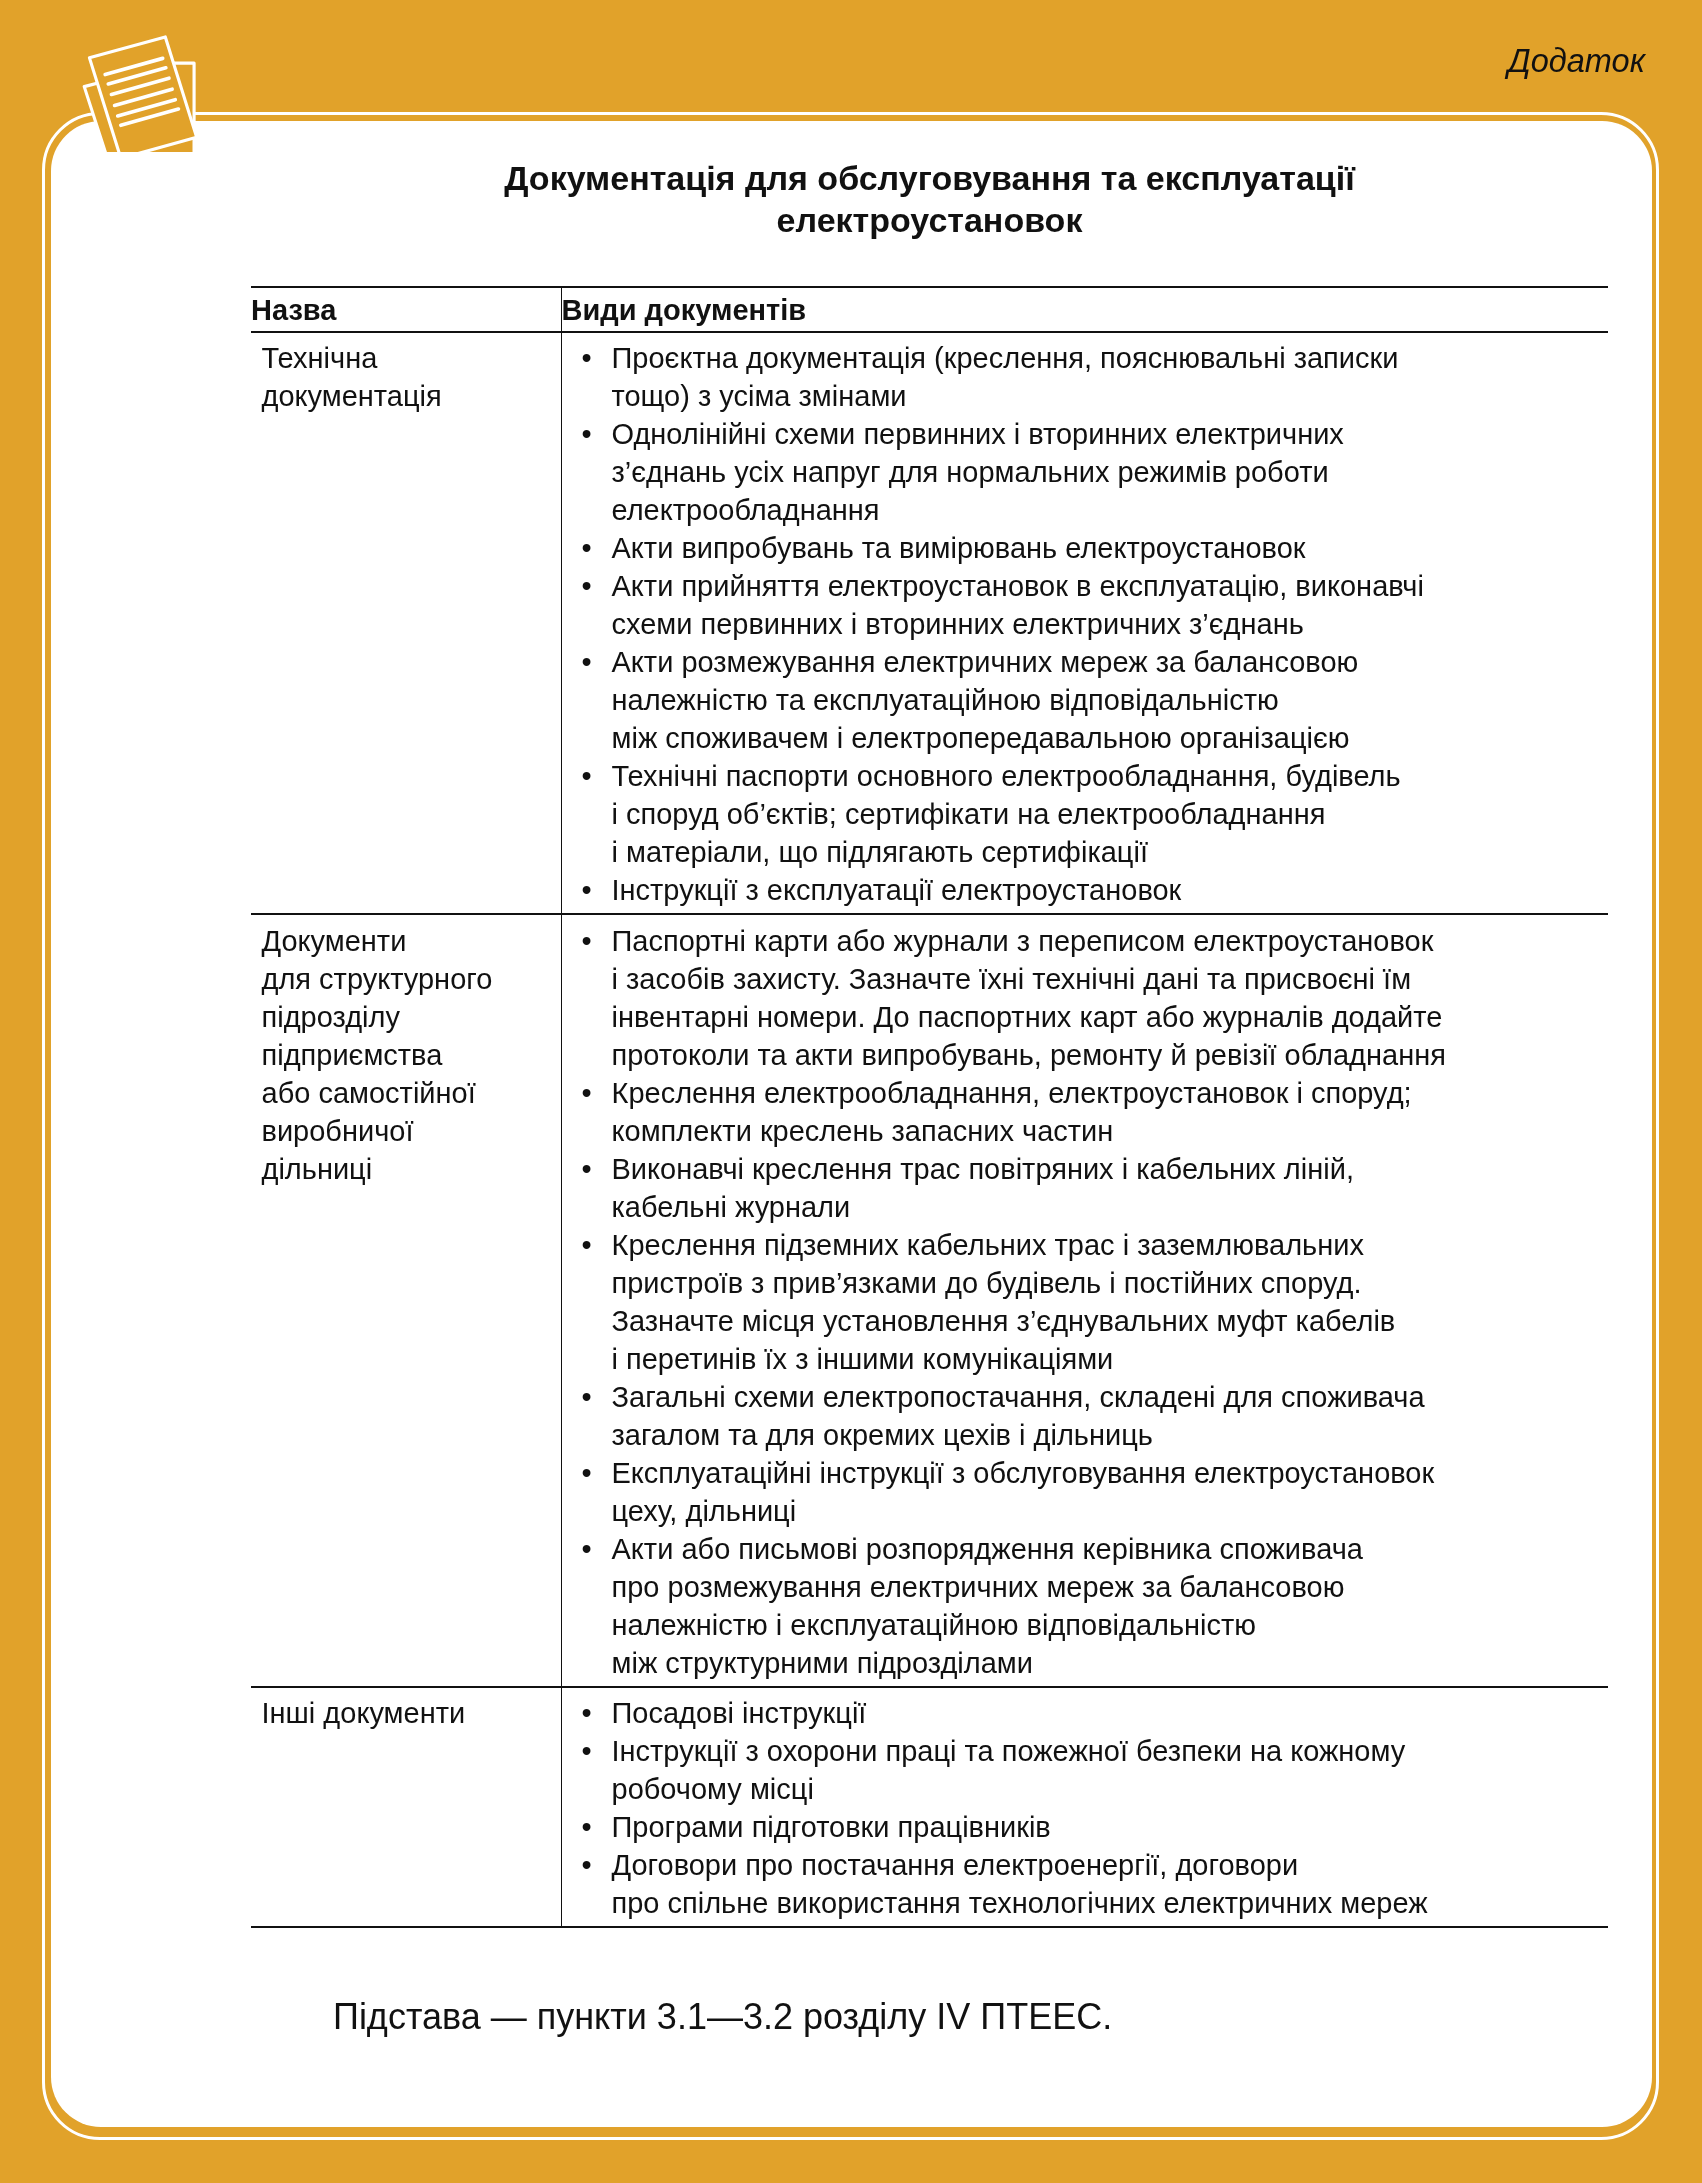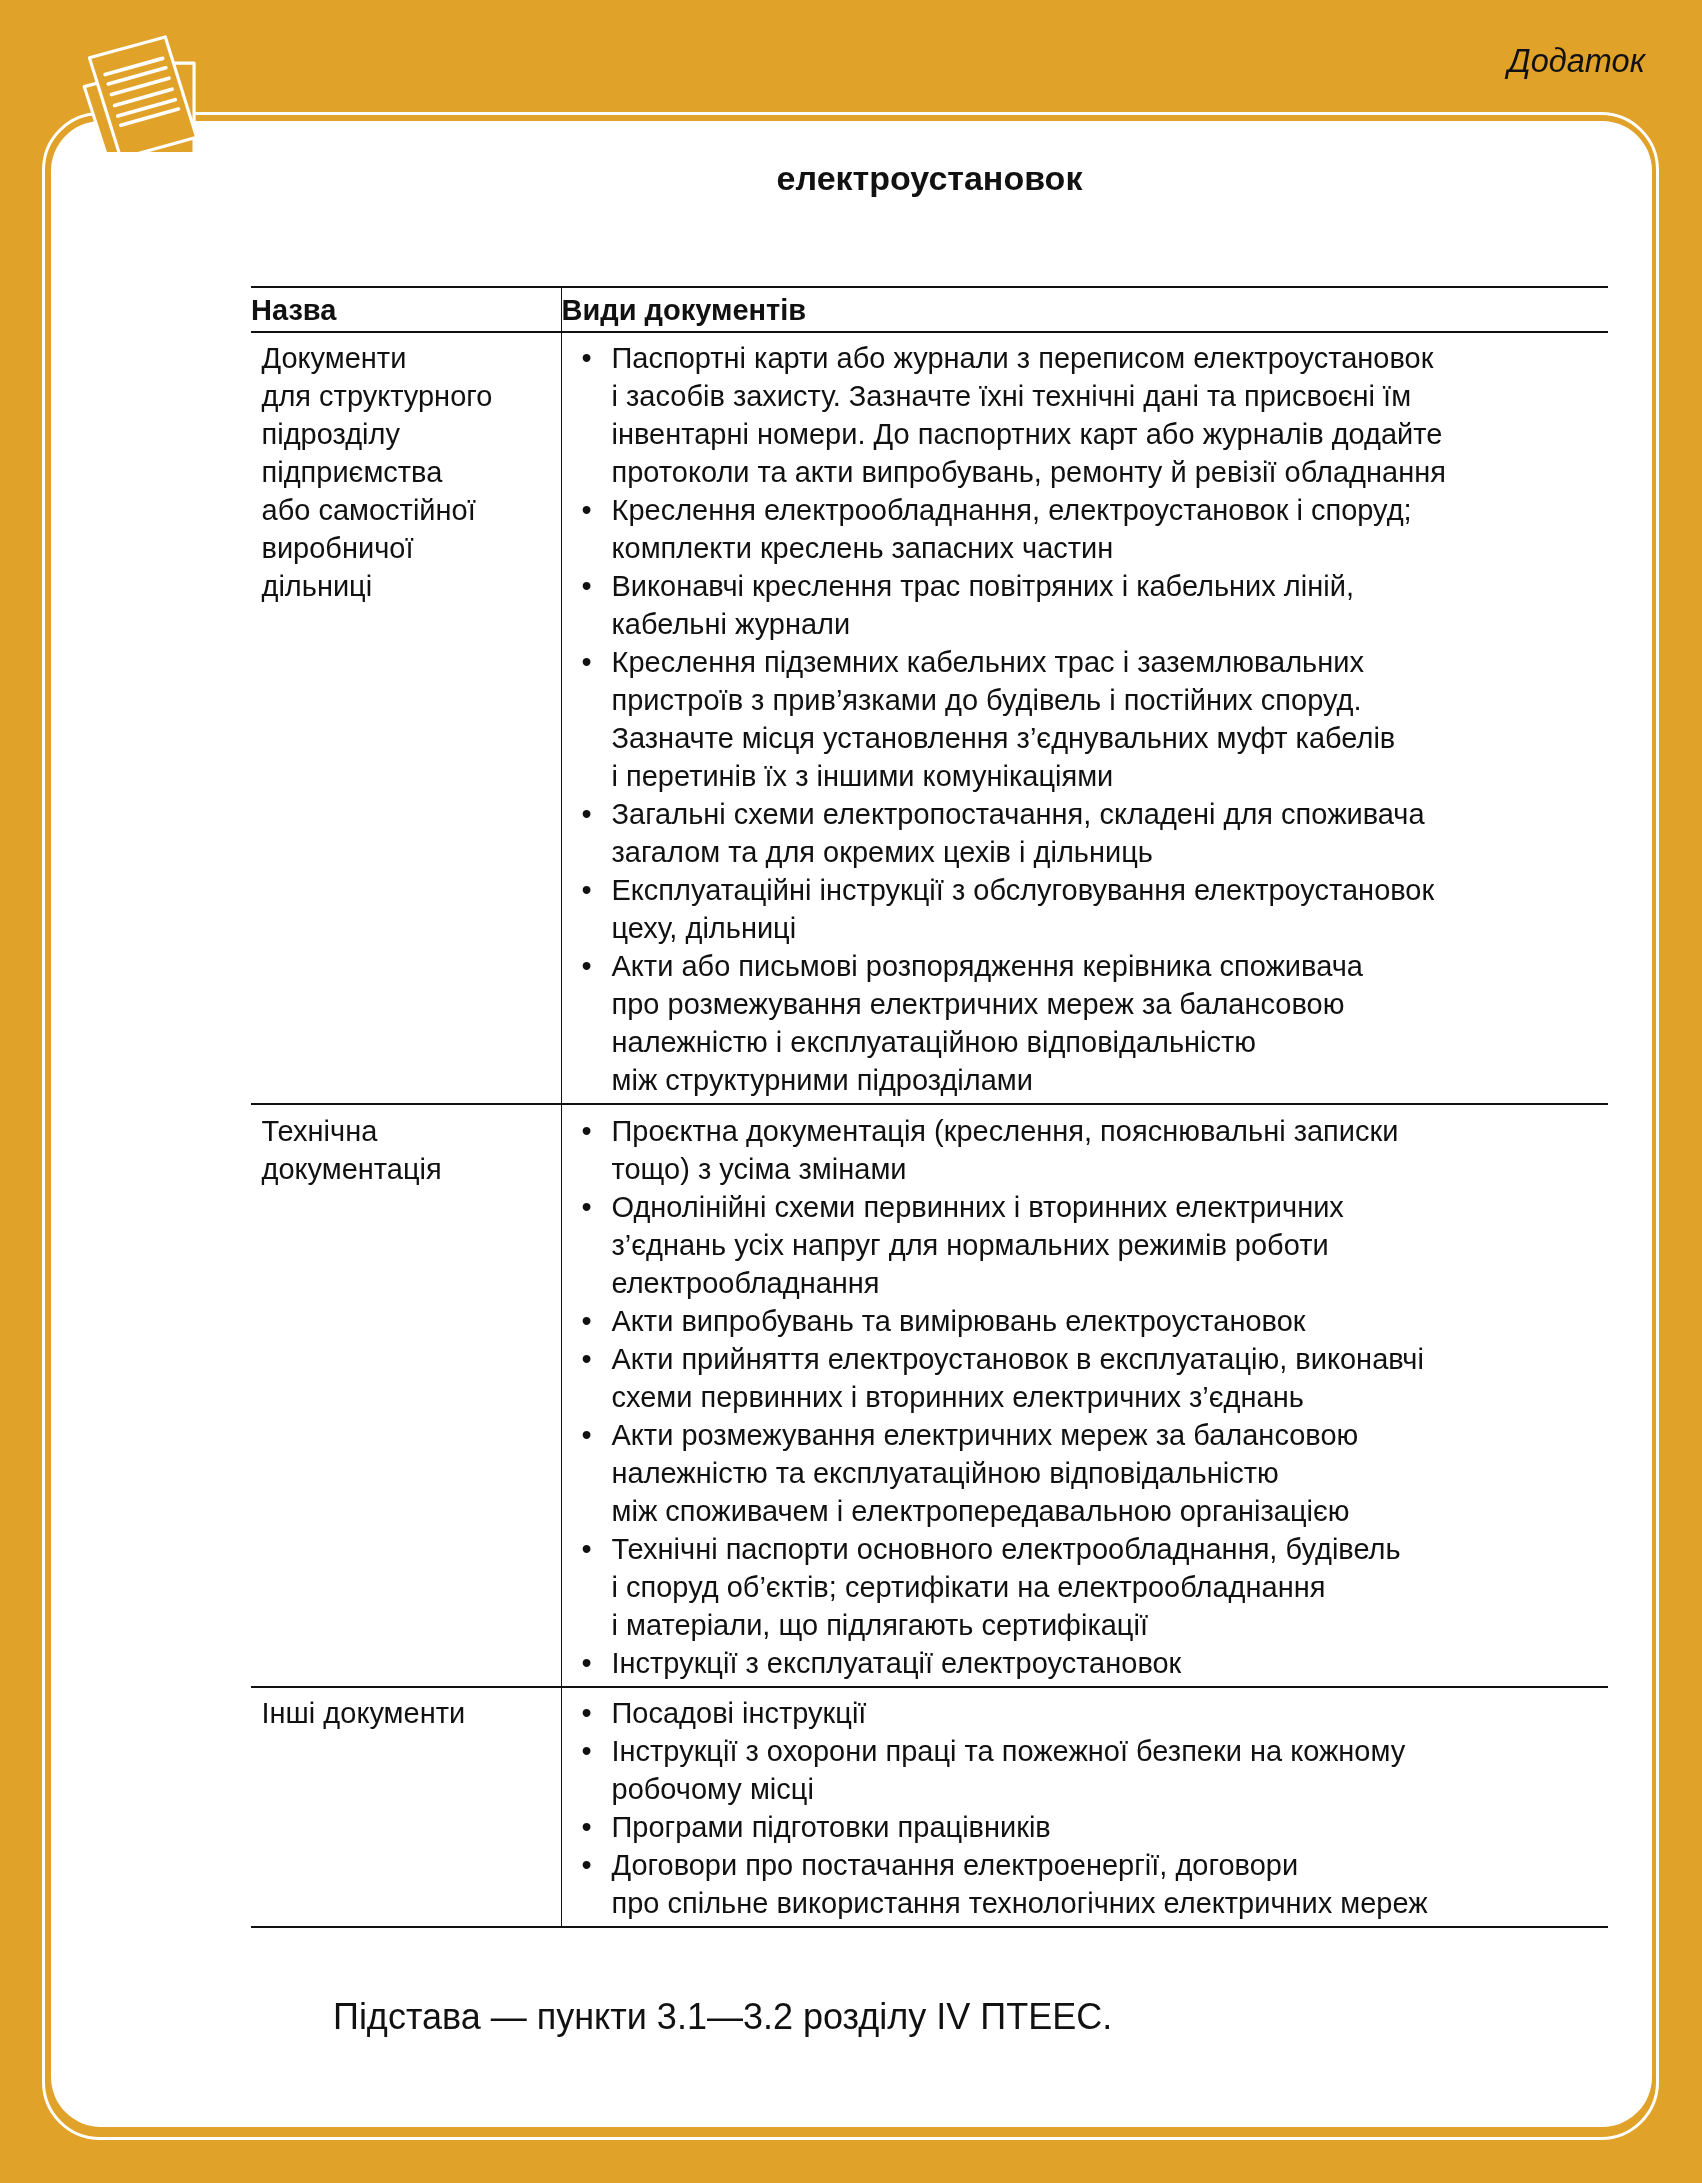--- a/index.html
+++ b/index.html
@@ -116,31 +116,55 @@
     <line x1="62" y1="150" x2="172" y2="119"></line>
     <line x1="68" y1="171" x2="178" y2="140"></line>
     <line x1="74" y1="191" x2="184" y2="160"></line>
     <line x1="80" y1="209" x2="190" y2="178"></line>
   </g>
 </svg>
 
 <div class="appendix-label">Додаток</div>
 
 <div class="title">
+  <div>Документація для обслуговування та експлуатації</div>
   <div>електроустановок</div>
 </div>
 
 <table class="docs">
   <thead>
     <tr>
       <th class="col-name">Назва</th>
       <th>Види документів</th>
     </tr>
   </thead>
   <tbody>
+    <tr>
+      <td class="col-name">Технічна
+документація</td>
+      <td>
+        <ul class="doc-list">
+          <li>Проєктна документація (креслення, пояснювальні записки
+тощо) з усіма змінами</li>
+          <li>Однолінійні схеми первинних і вторинних електричних
+з’єднань усіх напруг для нормальних режимів роботи
+електрообладнання</li>
+          <li>Акти випробувань та вимірювань електроустановок</li>
+          <li>Акти прийняття електроустановок в експлуатацію, виконавчі
+схеми первинних і вторинних електричних з’єднань</li>
+          <li>Акти розмежування електричних мереж за балансовою
+належністю та експлуатаційною відповідальністю
+між споживачем і електропередавальною організацією</li>
+          <li>Технічні паспорти основного електрообладнання, будівель
+і споруд об’єктів; сертифікати на електрообладнання
+і матеріали, що підлягають сертифікації</li>
+          <li>Інструкції з експлуатації електроустановок</li>
+        </ul>
+      </td>
+    </tr>
     <tr>
       <td class="col-name">Документи
 для структурного
 підрозділу
 підприємства
 або самостійної
 виробничої
 дільниці</td>
       <td>
         <ul class="doc-list">
@@ -161,43 +185,20 @@
           <li>Експлуатаційні інструкції з обслуговування електроустановок
 цеху, дільниці</li>
           <li>Акти або письмові розпорядження керівника споживача
 про розмежування електричних мереж за балансовою
 належністю і експлуатаційною відповідальністю
 між структурними підрозділами</li>
         </ul>
       </td>
     </tr>
     <tr>
-      <td class="col-name">Технічна
-документація</td>
-      <td>
-        <ul class="doc-list">
-          <li>Проєктна документація (креслення, пояснювальні записки
-тощо) з усіма змінами</li>
-          <li>Однолінійні схеми первинних і вторинних електричних
-з’єднань усіх напруг для нормальних режимів роботи
-електрообладнання</li>
-          <li>Акти випробувань та вимірювань електроустановок</li>
-          <li>Акти прийняття електроустановок в експлуатацію, виконавчі
-схеми первинних і вторинних електричних з’єднань</li>
-          <li>Акти розмежування електричних мереж за балансовою
-належністю та експлуатаційною відповідальністю
-між споживачем і електропередавальною організацією</li>
-          <li>Технічні паспорти основного електрообладнання, будівель
-і споруд об’єктів; сертифікати на електрообладнання
-і матеріали, що підлягають сертифікації</li>
-          <li>Інструкції з експлуатації електроустановок</li>
-        </ul>
-      </td>
-    </tr>
-    <tr>
       <td class="col-name">Інші документи</td>
       <td>
         <ul class="doc-list">
           <li>Посадові інструкції</li>
           <li>Інструкції з охорони праці та пожежної безпеки на кожному
 робочому місці</li>
           <li>Програми підготовки працівників</li>
           <li>Договори про постачання електроенергії, договори
 про спільне використання технологічних електричних мереж</li>
         </ul>

